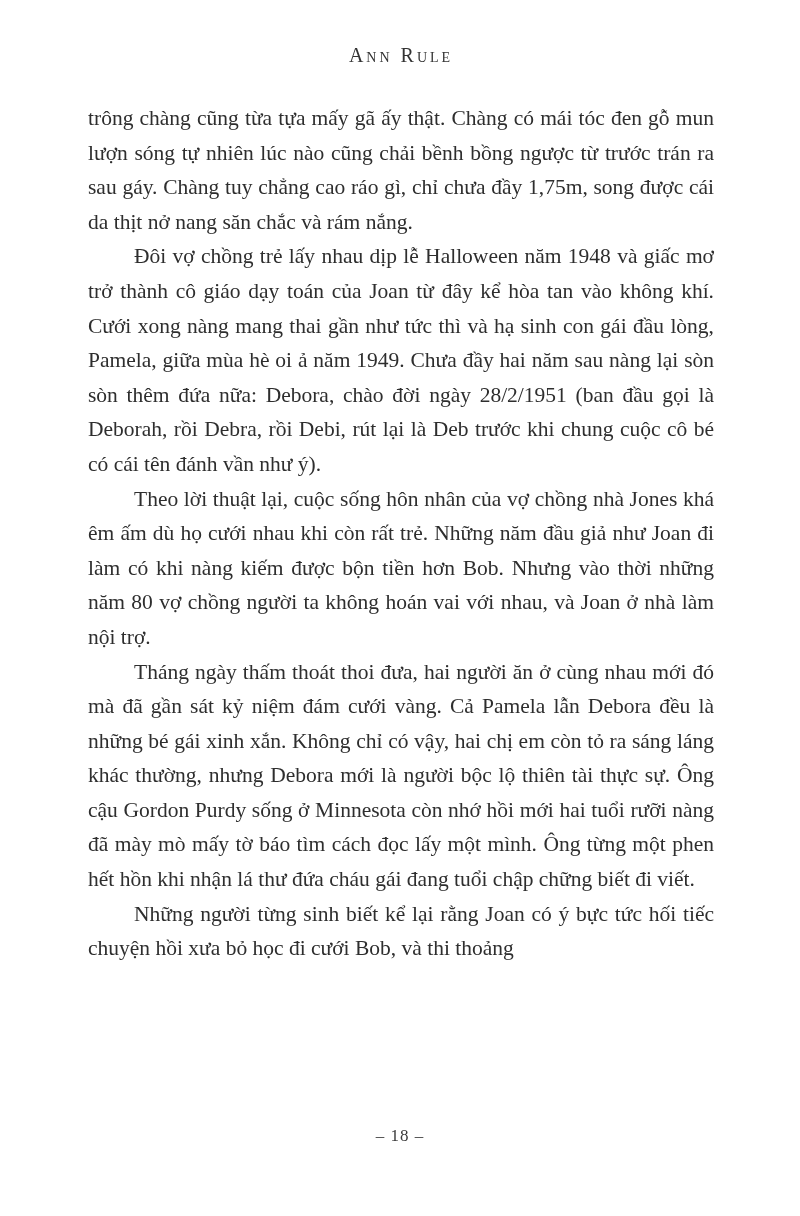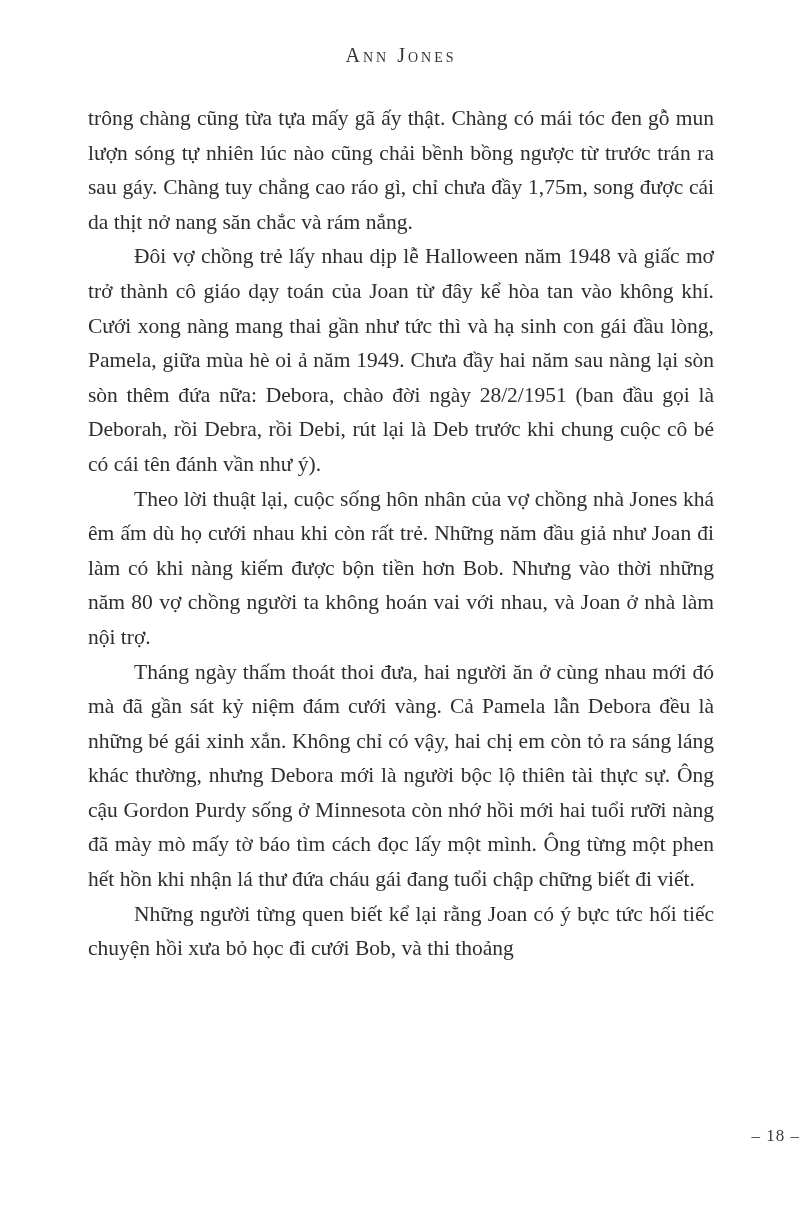--- a/index.html
+++ b/index.html
@@ -46,36 +46,36 @@
   }
   .body-text p.no-indent {
     text-indent: 0;
     margin-top: 34px;
   }
   .page-number {
     position: absolute;
     bottom: 70px;
     left: 0;
     width: 100%;
-    text-align: right;
+    text-align: center;
     font-size: 17px;
     color: #3a3a3a;
     letter-spacing: 1px;
   }
 </style>
 </head>
 <body>
 
 <div class="page">
 
-  <div class="running-head">Ann Jones</div>
+  <div class="running-head">Ann Rule</div>
 
   <div class="body-text">
     <p class="no-indent">trông chàng cũng từa tựa mấy gã ấy thật. Chàng có mái tóc đen gỗ mun lượn sóng tự nhiên lúc nào cũng chải bềnh bồng ngược từ trước trán ra sau gáy. Chàng tuy chẳng cao ráo gì, chỉ chưa đầy 1,75m, song được cái da thịt nở nang săn chắc và rám nắng.</p>
     <p>Đôi vợ chồng trẻ lấy nhau dịp lễ Halloween năm 1948 và giấc mơ trở thành cô giáo dạy toán của Joan từ đây kể hòa tan vào không khí. Cưới xong nàng mang thai gần như tức thì và hạ sinh con gái đầu lòng, Pamela, giữa mùa hè oi ả năm 1949. Chưa đầy hai năm sau nàng lại sòn sòn thêm đứa nữa: Debora, chào đời ngày 28/2/1951 (ban đầu gọi là Deborah, rồi Debra, rồi Debi, rút lại là Deb trước khi chung cuộc cô bé có cái tên đánh vần như ý).</p>
     <p>Theo lời thuật lại, cuộc sống hôn nhân của vợ chồng nhà Jones khá êm ấm dù họ cưới nhau khi còn rất trẻ. Những năm đầu giả như Joan đi làm có khi nàng kiếm được bộn tiền hơn Bob. Nhưng vào thời những năm 80 vợ chồng người ta không hoán vai với nhau, và Joan ở nhà làm nội trợ.</p>
     <p>Tháng ngày thấm thoát thoi đưa, hai người ăn ở cùng nhau mới đó mà đã gần sát kỷ niệm đám cưới vàng. Cả Pamela lẫn Debora đều là những bé gái xinh xắn. Không chỉ có vậy, hai chị em còn tỏ ra sáng láng khác thường, nhưng Debora mới là người bộc lộ thiên tài thực sự. Ông cậu Gordon Purdy sống ở Minnesota còn nhớ hồi mới hai tuổi rưỡi nàng đã mày mò mấy tờ báo tìm cách đọc lấy một mình. Ông từng một phen hết hồn khi nhận lá thư đứa cháu gái đang tuổi chập chững biết đi viết.</p>
-    <p>Những người từng quen biết kể lại rằng Joan có ý bực tức hối tiếc chuyện hồi xưa bỏ học đi cưới Bob, và thi thoảng</p>
+    <p>Những người từng sinh biết kể lại rằng Joan có ý bực tức hối tiếc chuyện hồi xưa bỏ học đi cưới Bob, và thi thoảng</p>
   </div>
 
   <div class="page-number">– 18 –</div>
 
 </div>
 
 </body></html>

